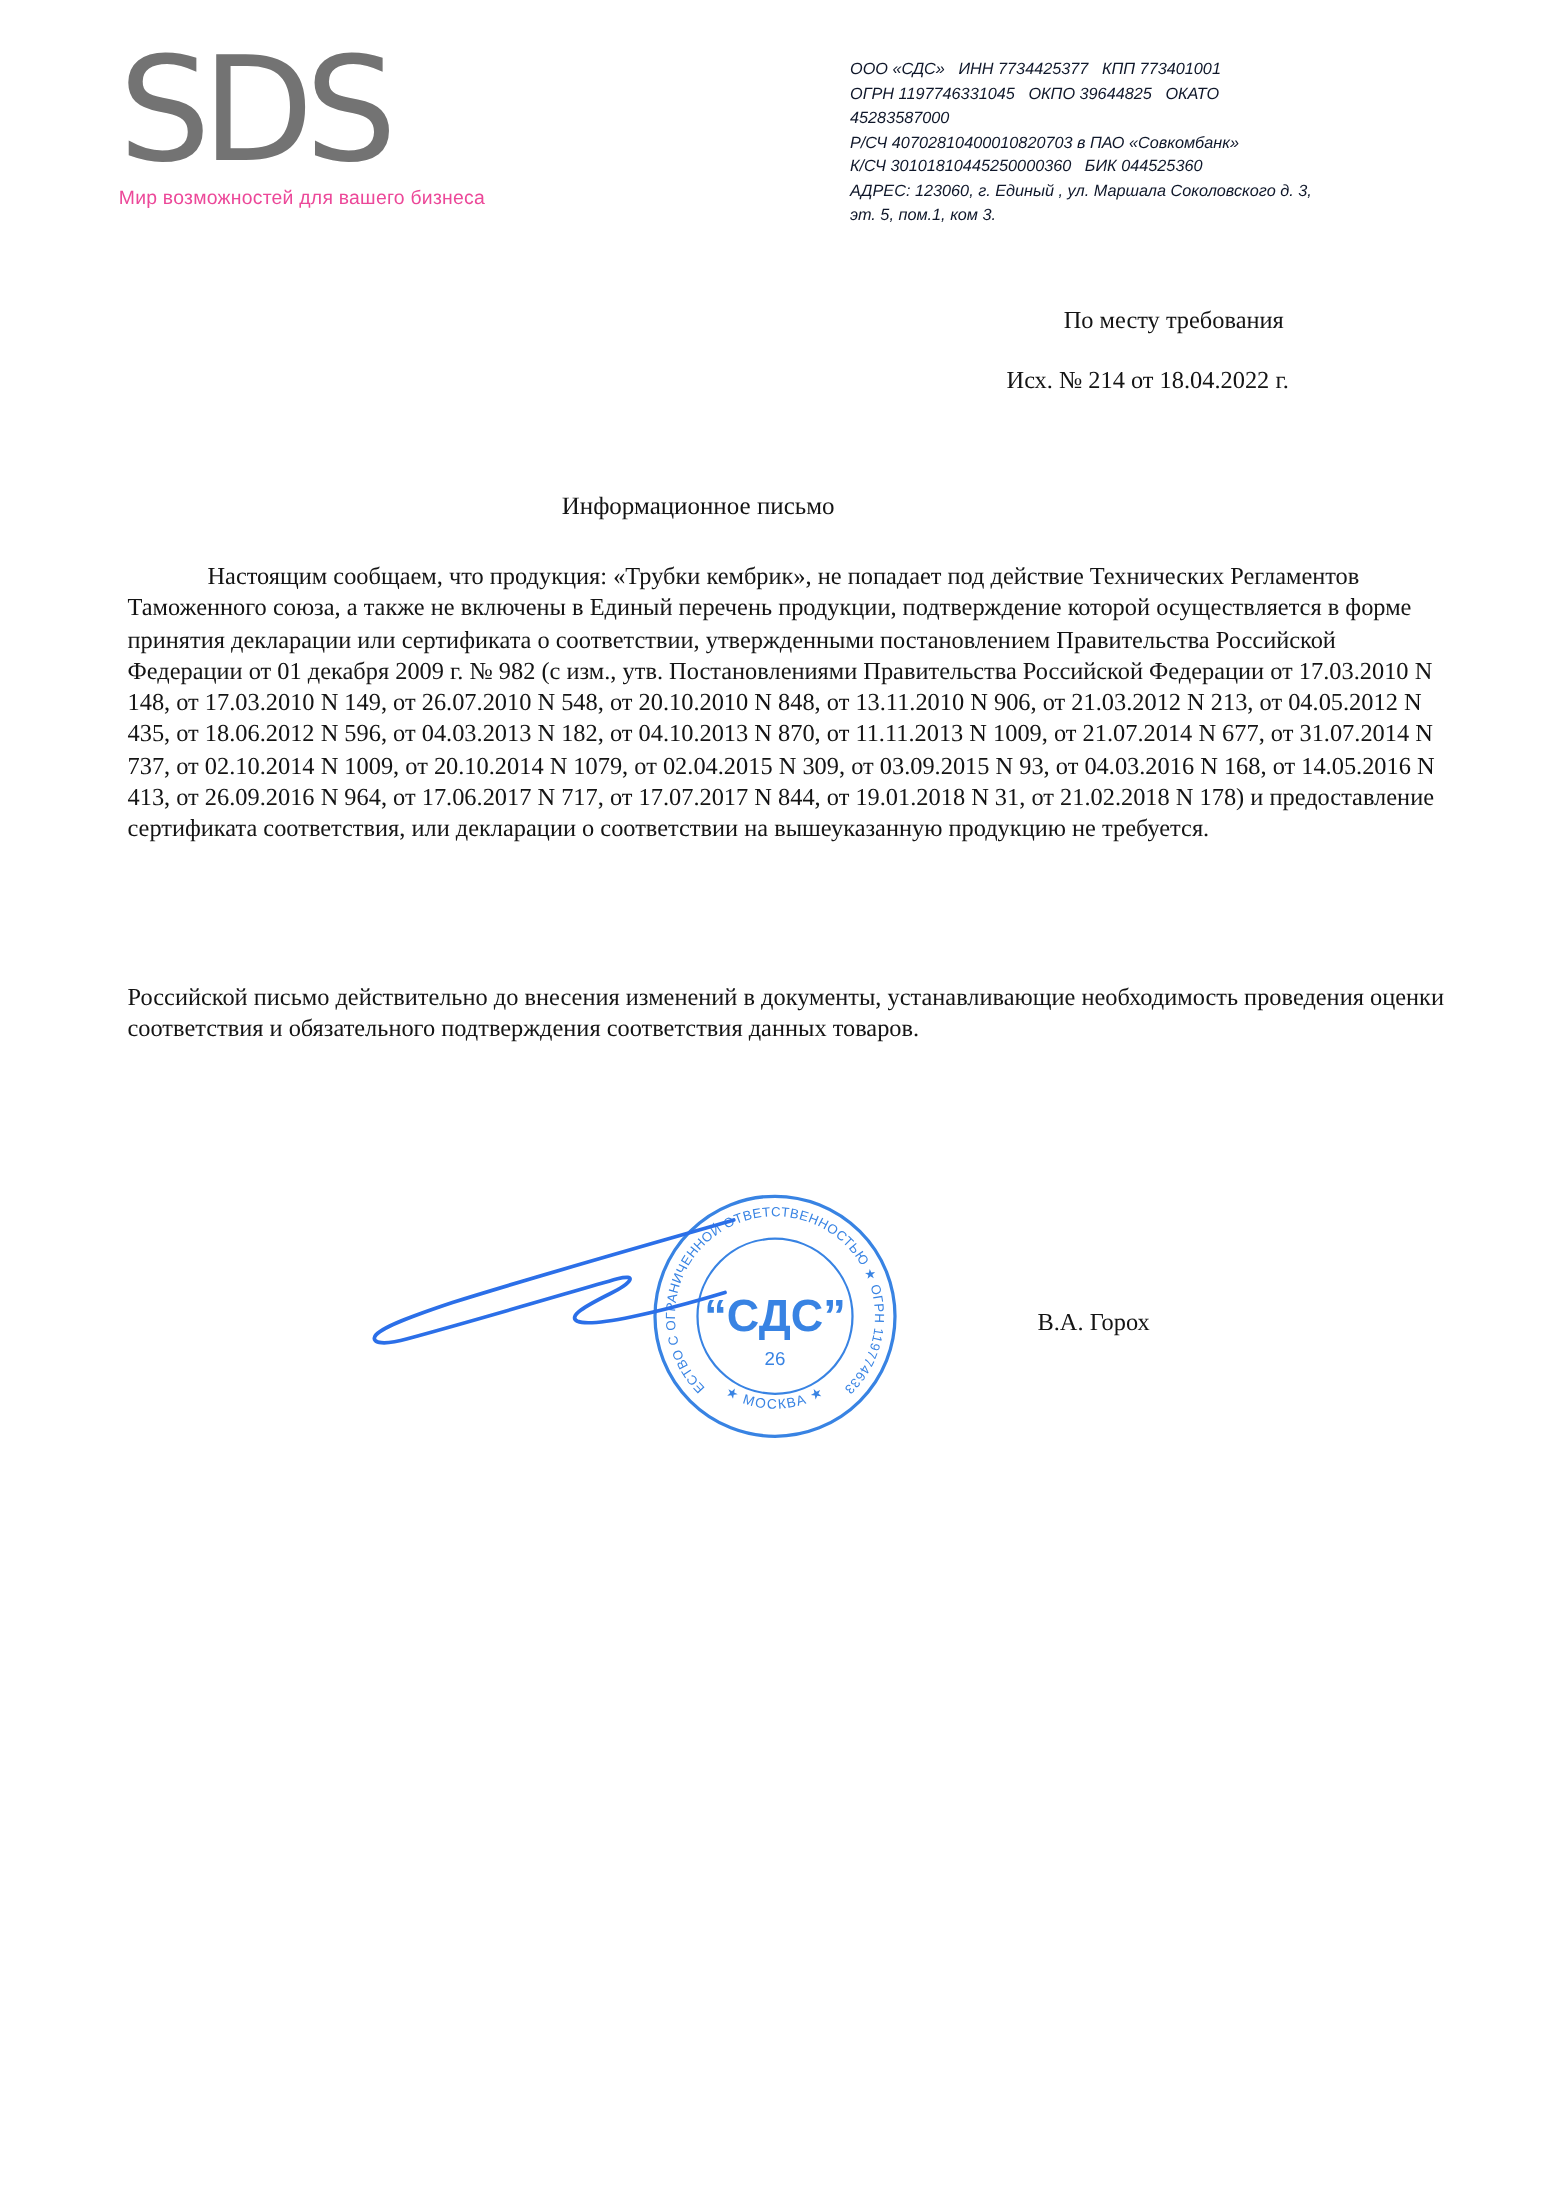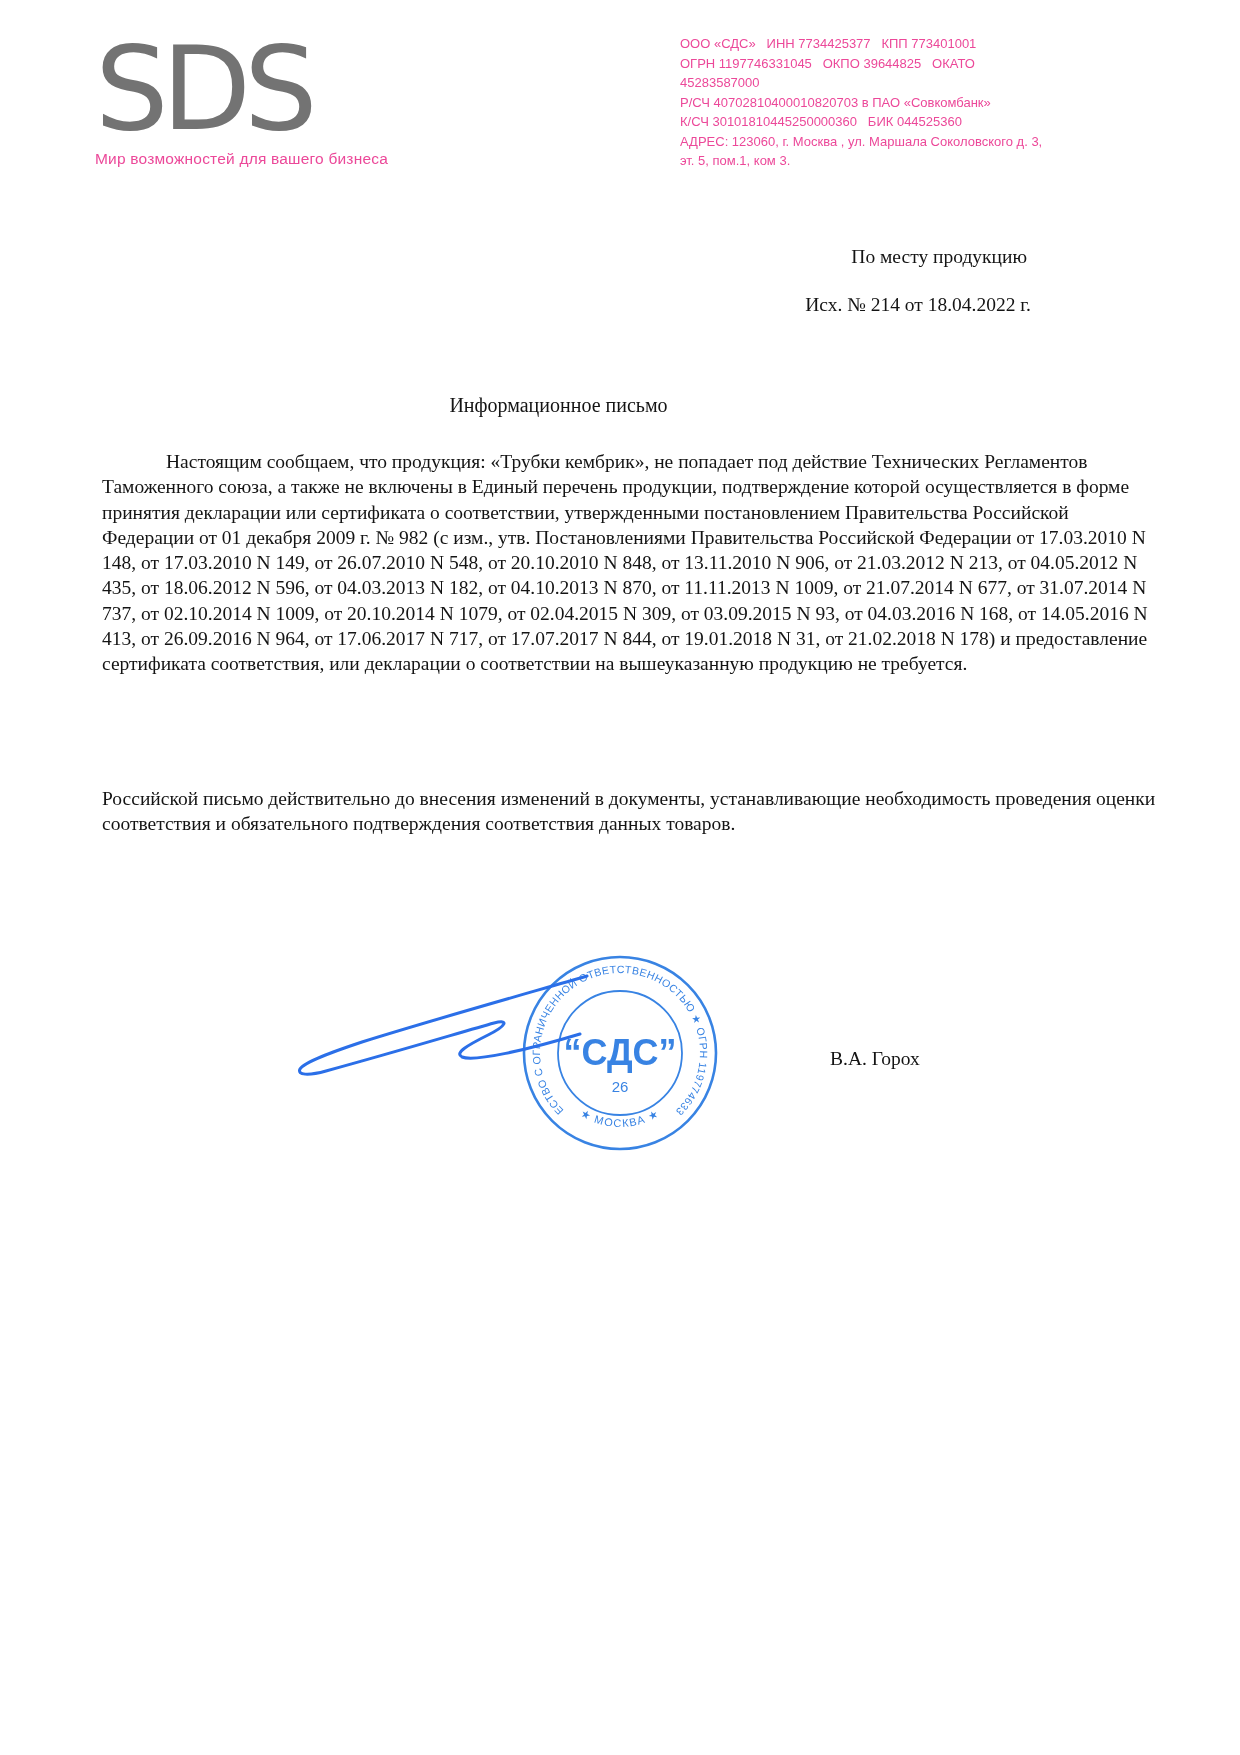--- a/index.html
+++ b/index.html
@@ -27,26 +27,27 @@
   .tagline {
     font-family: "Liberation Sans", sans-serif;
     font-size: 15.5px;
     color: #ec4899;
     margin-top: 7px;
     letter-spacing: 0.2px;
   }
   .company-details {
     position: absolute;
     left: 585px;
-    top: 0;
+    top: 11px;
     width: 370px;
     font-family: "Liberation Sans", sans-serif;
     font-size: 13px;
     line-height: 19.5px;
-    color: #ec4899;
+    color: #0f172a;
+    font-style: italic;
   }
   .company-details div { white-space: pre-wrap; }
 
   
   .recipient {
     position: absolute; top: 246px; left: 90px; width: 937px;
     text-align: right; font-size: 19.5px;
   }
   .reference {
     position: absolute; top: 294px; left: 90px; width: 941px;
@@ -87,26 +88,26 @@
   <header class="letterhead">
     <div class="logo-block">
       <div class="logo-text">SDS</div>
       <div class="tagline">Мир возможностей для вашего бизнеса</div>
     </div>
     <div class="company-details">
       <div>ООО «СДС»   ИНН 7734425377   КПП 773401001</div>
       <div>ОГРН 1197746331045   ОКПО 39644825   ОКАТО 45283587000</div>
       <div>Р/СЧ 40702810400010820703 в ПАО «Совкомбанк»</div>
       <div>К/СЧ 30101810445250000360   БИК 044525360</div>
-      <div>АДРЕС: 123060, г. Москва , ул. Маршала Соколовского д. 3,</div>
+      <div>АДРЕС: 123060, г. Единый , ул. Маршала Соколовского д. 3,</div>
       <div>эт. 5, пом.1, ком 3.</div>
     </div>
   </header>
 
-  <div class="recipient">По месту продукцию</div>
+  <div class="recipient">По месту требования</div>
   <div class="reference">Исх. № 214 от 18.04.2022 г.</div>
 
   <h1 class="title">Информационное письмо</h1>
 
   <p class="body-par par1">Настоящим сообщаем, что продукция: «Трубки кембрик», не попадает под действие Технических Регламентов Таможенного союза, а также не включены в Единый перечень продукции, подтверждение которой осуществляется в форме принятия декларации или сертификата о соответствии, утвержденными постановлением Правительства Российской Федерации от 01 декабря 2009 г. № 982 (с изм., утв. Постановлениями Правительства Российской Федерации от 17.03.2010 N 148, от 17.03.2010 N 149, от 26.07.2010 N 548, от 20.10.2010 N 848, от 13.11.2010 N 906, от 21.03.2012 N 213, от 04.05.2012 N 435, от 18.06.2012 N 596, от 04.03.2013 N 182, от 04.10.2013 N 870, от 11.11.2013 N 1009, от 21.07.2014 N 677, от 31.07.2014 N 737, от 02.10.2014 N 1009, от 20.10.2014 N 1079, от 02.04.2015 N 309, от 03.09.2015 N 93, от 04.03.2016 N 168, от 14.05.2016 N 413, от 26.09.2016 N 964, от 17.06.2017 N 717, от 17.07.2017 N 844, от 19.01.2018 N 31, от 21.02.2018 N 178) и предоставление сертификата соответствия, или декларации о соответствии на вышеуказанную продукцию не требуется.</p>
   <p class="body-par par2">Российской письмо действительно до внесения изменений в документы, устанавливающие необходимость проведения оценки соответствия и обязательного подтверждения соответствия данных товаров.</p>
 
 
   <svg class="stamp-svg" width="230" height="230" viewBox="0 0 230 230">
     <defs>

